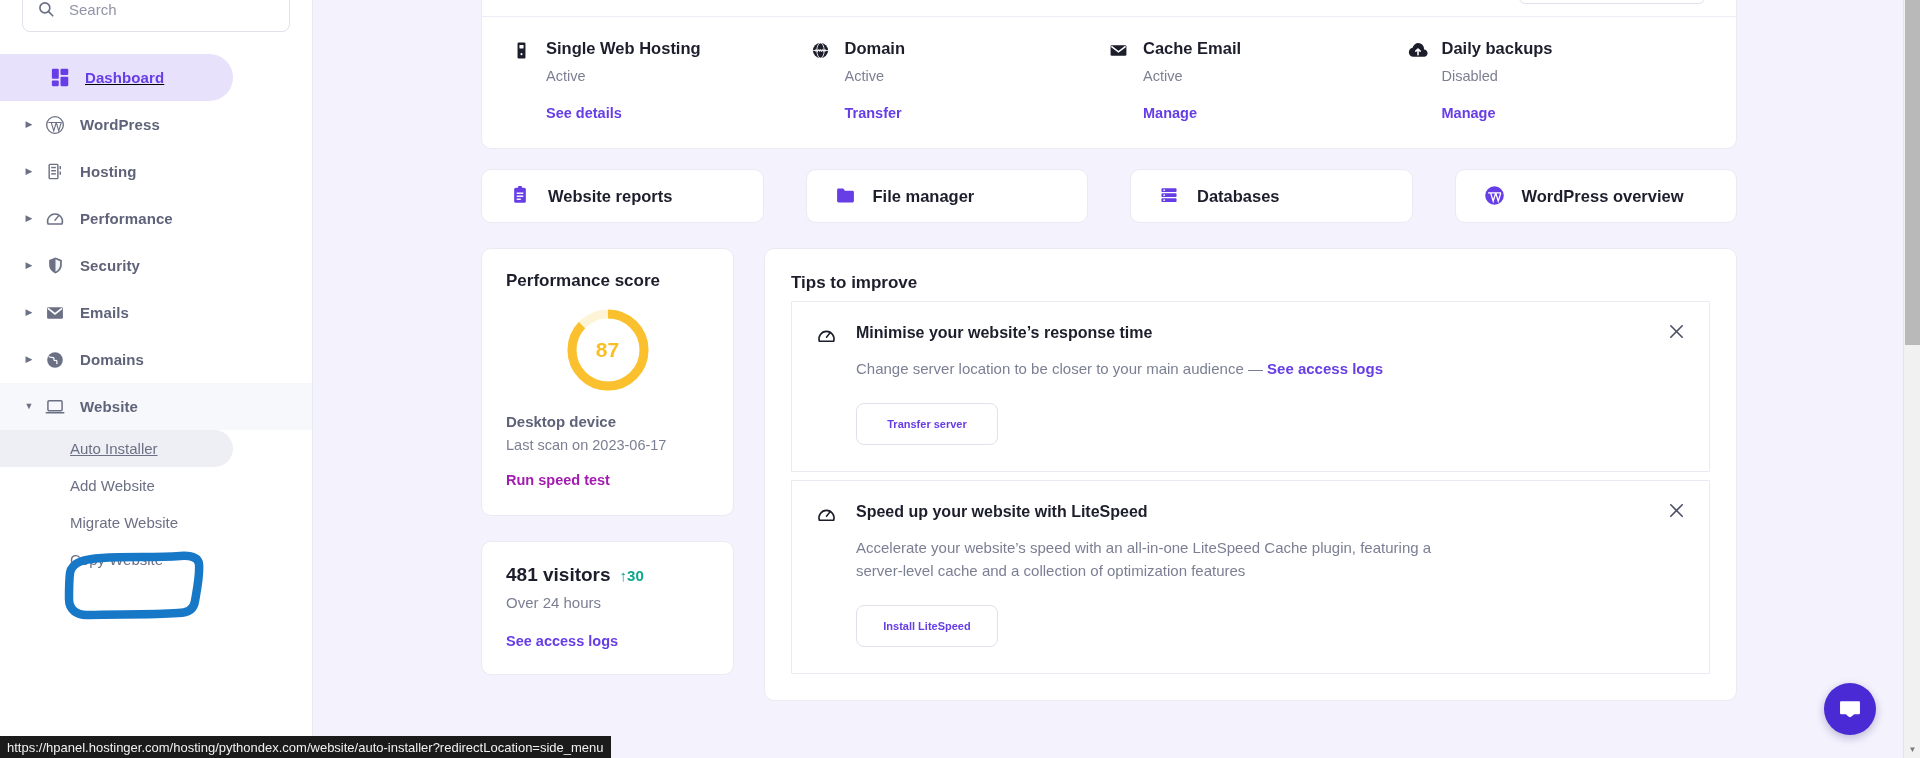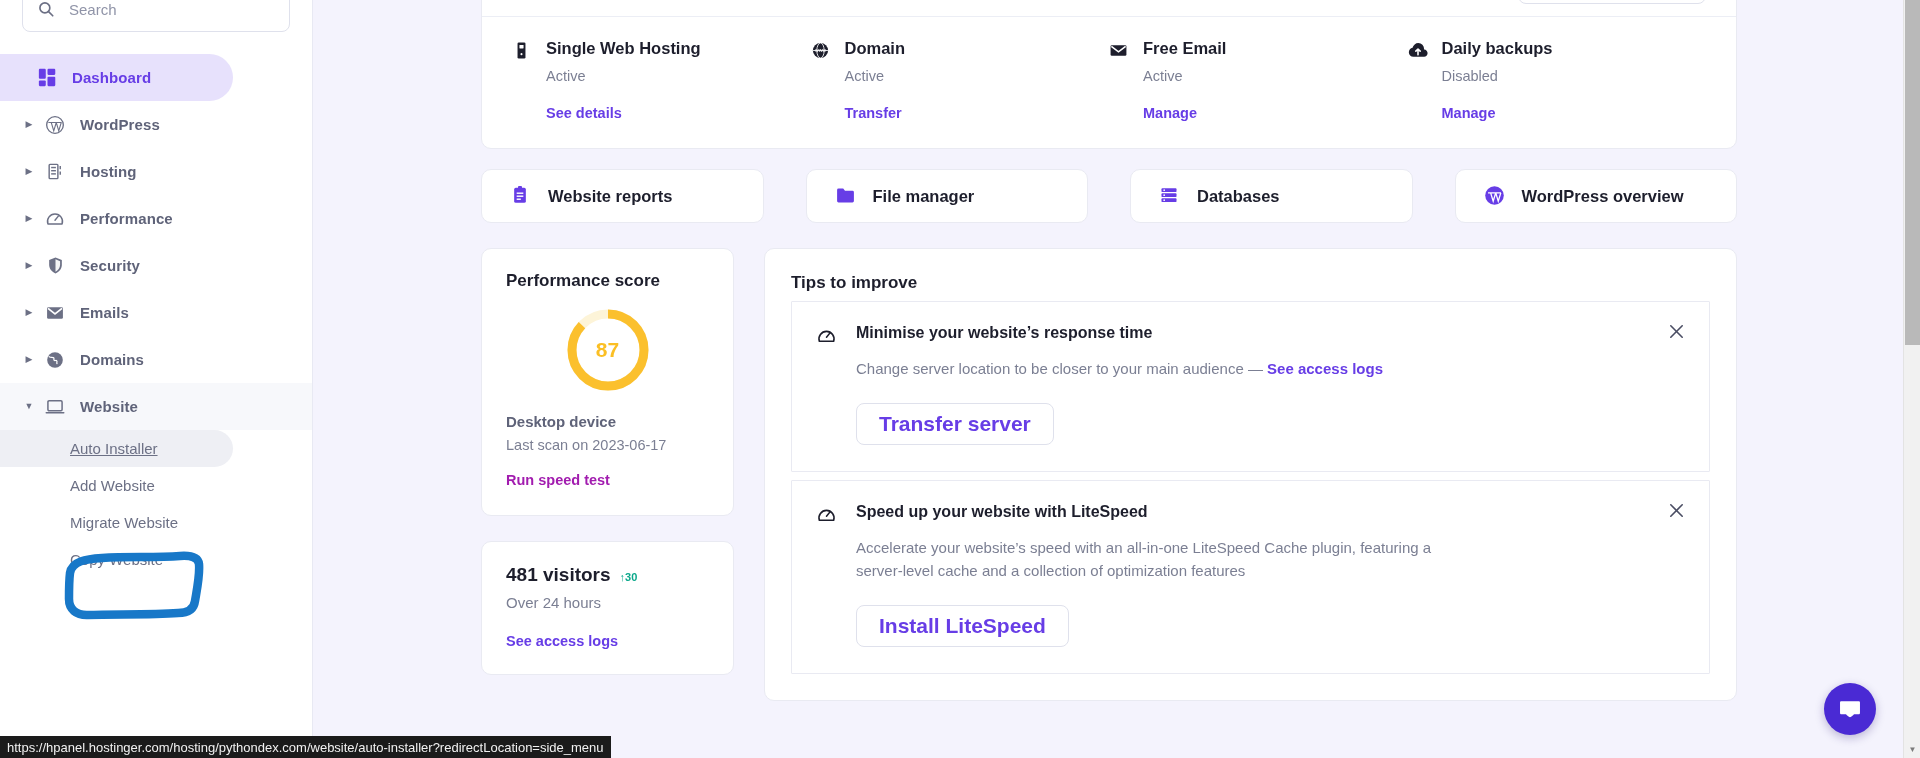--- a/index.html
+++ b/index.html
@@ -62,21 +62,21 @@
     font-size: 15px; font-weight: bold; color: #5f6379;
     letter-spacing: .1px;
   }
   .nav-item.active {
     background: #e7e1fc;
     border-radius: 0 24px 24px 0;
     margin-right: 79px;
     height: 47px;
   }
   .nav-item.active .nav-label { color: #673de6; }
-  .nav-item.active { padding-left: 36px; }
+  .nav-item.active { padding-left: 49px; text-decoration: underline; }
   .nav-item.expanded { background: #f7f8fb; }
 
   .subnav-item {
     height: 37px;
     display: flex; align-items: center;
     padding-left: 70px;
     font-size: 15px;
     color: #6c7085;
     cursor: pointer;
   }
@@ -179,21 +179,21 @@
     display: flex; align-items: center; justify-content: center;
     font-size: 21px; font-weight: bold; color: #fbbf24;
   }
   .perf-device { font-size: 15px; font-weight: bold; color: #5f6379; margin-top: 20px; }
   .perf-scan { font-size: 14.5px; color: #7b7f93; margin-top: 7px; }
   .perf-link { font-size: 14.5px; font-weight: bold; color: #a21caf; margin-top: 19px; display: inline-block; cursor: pointer; }
 
   .visitors-card { padding: 22px 24px 24px 24px; margin-top: 25px; }
   .vis-top { display: flex; align-items: baseline; }
   .vis-count { font-size: 19px; font-weight: bold; color: #1d1e2c; }
-  .vis-delta { font-size: 11px; font-weight: bold; color: #0ba88b; margin-left: 9px; }
+  .vis-delta { font-size: 15px; font-weight: bold; color: #0ba88b; margin-left: 9px; }
   .vis-sub { font-size: 15px; color: #7b7f93; margin-top: 8px; }
   .vis-link { font-size: 14.5px; font-weight: bold; color: #673de6; margin-top: 22px; display: inline-block; cursor: pointer; }
 
   .tips-card { padding: 24px 26px 26px 26px; }
   .tips-title { font-size: 17px; font-weight: bold; color: #1d1e2c; }
   .tip {
     border: 1px solid #e9eaf2; border-radius: 1px;
     margin-top: 8px; padding: 22px 24px 26px 24px;
     position: relative;
   }
@@ -201,21 +201,21 @@
   .tip-ico { width: 22px; height: 22px; flex: 0 0 22px; margin-right: 18px; color: #1d1e2c; margin-top: 1px; }
   .tip-title { font-size: 16px; font-weight: bold; color: #1d1e2c; }
   .tip-body { margin-left: 40px; }
   .tip-desc { font-size: 15px; color: #7b7f93; margin-top: 11px; line-height: 1.52; max-width: 600px; }
   .tip-inline-link { color: #673de6; font-weight: bold; }
   .tip-btn {
     margin-top: 22px;
     height: 42px; min-width: 142px;
     border: 1px solid #dfe1ec; border-radius: 8px;
     background: #fff; color: #673de6;
-    font-size: 21px; font-weight: bold;
+    font-size: 11px; font-weight: bold;
     font-family: "Liberation Sans", sans-serif;
     cursor: pointer; padding: 0 22px;
   }
   .tip-close {
     position: absolute; right: 22px; top: 20px;
     width: 20px; height: 20px;
     color: #4a4d63; cursor: pointer;
   }
 
   
@@ -449,21 +449,21 @@
             </div>
 
             <div class="hosting-col">
               <span class="h-ico">
                 <svg viewBox="0 0 24 24" width="19" height="19" fill="currentColor">
                   <rect x="2" y="5.5" width="20" height="13" rx="1.6"></rect>
                   <path d="M3 6.8l9 6.8 9-6.8" fill="none" stroke="#fff" stroke-width="2"></path>
                 </svg>
               </span>
               <div>
-                <div class="h-title">Free Email</div>
+                <div class="h-title">Cache Email</div>
                 <div class="h-status">Active</div>
                 <div class="h-link">Manage</div>
               </div>
             </div>
 
             <div class="hosting-col">
               <span class="h-ico">
                 <svg viewBox="0 0 24 24" width="20" height="20" fill="currentColor">
                   <path d="M6.4 19q-2.3 0-3.85-1.6T1 13.5q0-2 1.25-3.55T5.45 8Q6.1 5.6 8 4.05T12.4 2.5q2.9 0 4.9 2.05t2 4.95v.6q1.85.1 3.05 1.45T23.5 14.8q0 1.75-1.25 3T19.2 19z"></path>
                   <path d="M12 16.6V10M9.4 12.2L12 9.6l2.6 2.6" fill="none" stroke="#fff" stroke-width="1.9" stroke-linecap="round" stroke-linejoin="round"></path>

